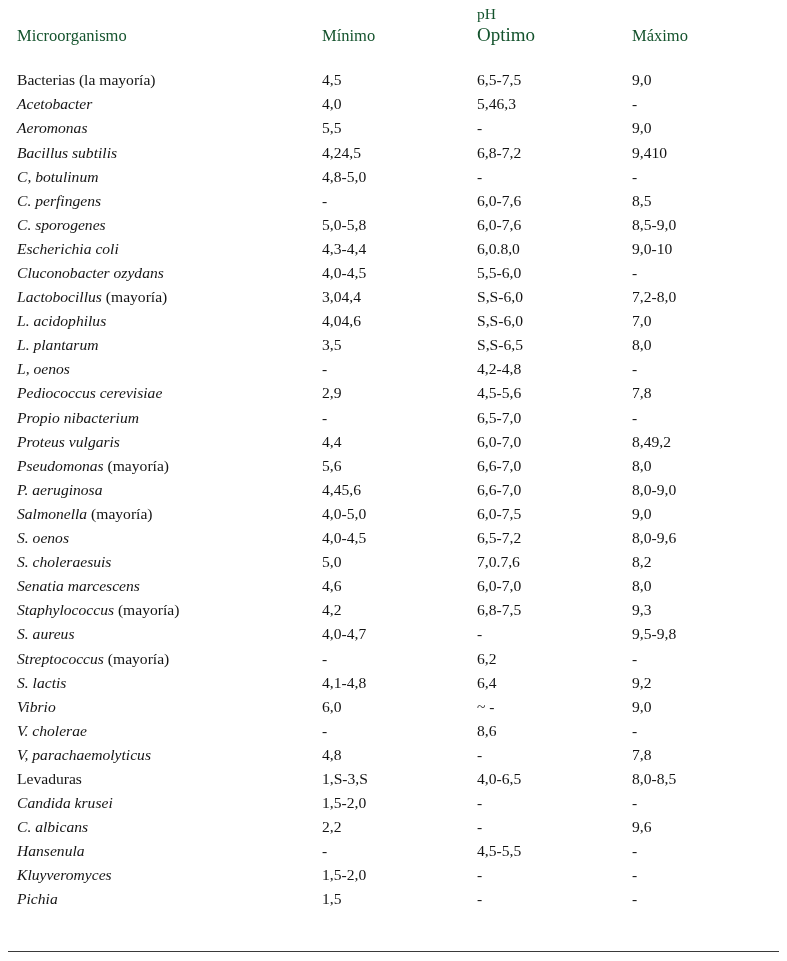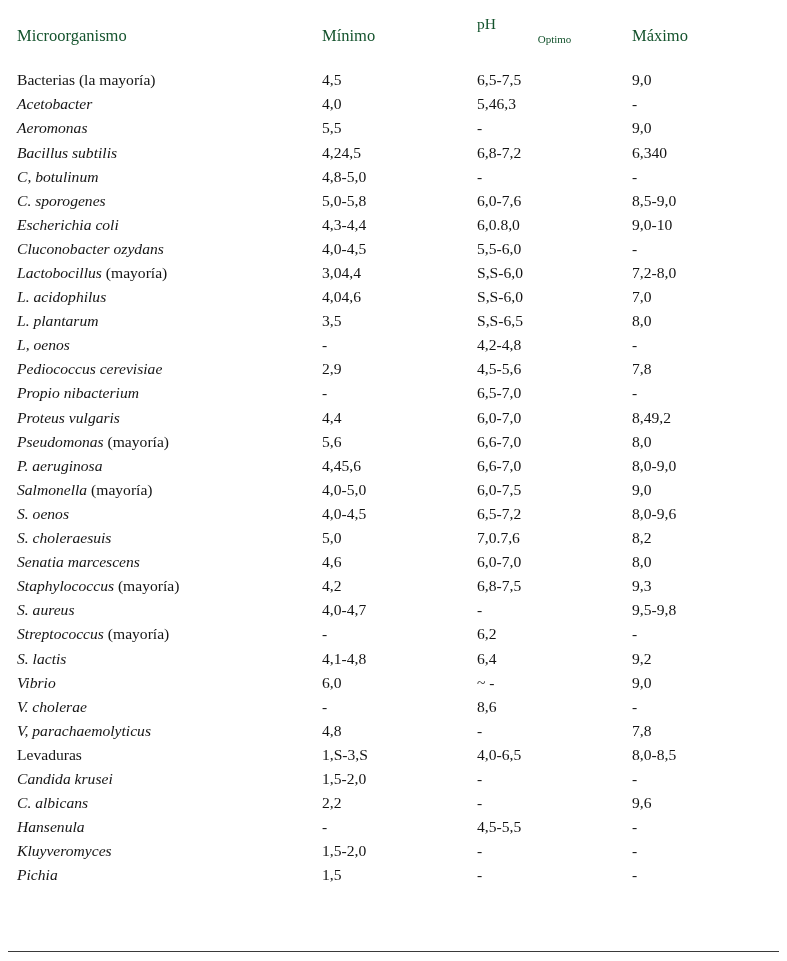--- a/index.html
+++ b/index.html
@@ -50,22 +50,21 @@
   .ph-stack {
     display: block;
     line-height: 1.18;
   }
   .ph-stack .ph-small {
     display: block;
     font-size: 15.5px;
   }
   .ph-stack .ph-opt {
     display: block;
-    font-size: 11px;
-    text-align: center;
+    font-size: 19px;
   }
   thead tr.spacer-row td {
     height: 20px;
     padding: 0;
     border: 0;
   }
 
   tbody td {
     font-size: 15.6px;
     line-height: 1.0;
@@ -140,27 +139,33 @@
         <tr>
           <td class="organism">Aeromonas</td>
           <td class="val">5,5</td>
           <td class="val">-</td>
           <td class="val">9,0</td>
         </tr>
         <tr>
           <td class="organism">Bacillus subtilis</td>
           <td class="val">4,24,5</td>
           <td class="val">6,8-7,2</td>
-          <td class="val">6,340</td>
+          <td class="val">9,410</td>
         </tr>
         <tr>
           <td class="organism">C, botulinum</td>
           <td class="val">4,8-5,0</td>
           <td class="val">-</td>
           <td class="val">-</td>
+        </tr>
+        <tr>
+          <td class="organism">C. perfingens</td>
+          <td class="val">-</td>
+          <td class="val">6,0-7,6</td>
+          <td class="val">8,5</td>
         </tr>
         <tr>
           <td class="organism">C. sporogenes</td>
           <td class="val">5,0-5,8</td>
           <td class="val">6,0-7,6</td>
           <td class="val">8,5-9,0</td>
         </tr>
         <tr>
           <td class="organism">Escherichia coli</td>
           <td class="val">4,3-4,4</td>

